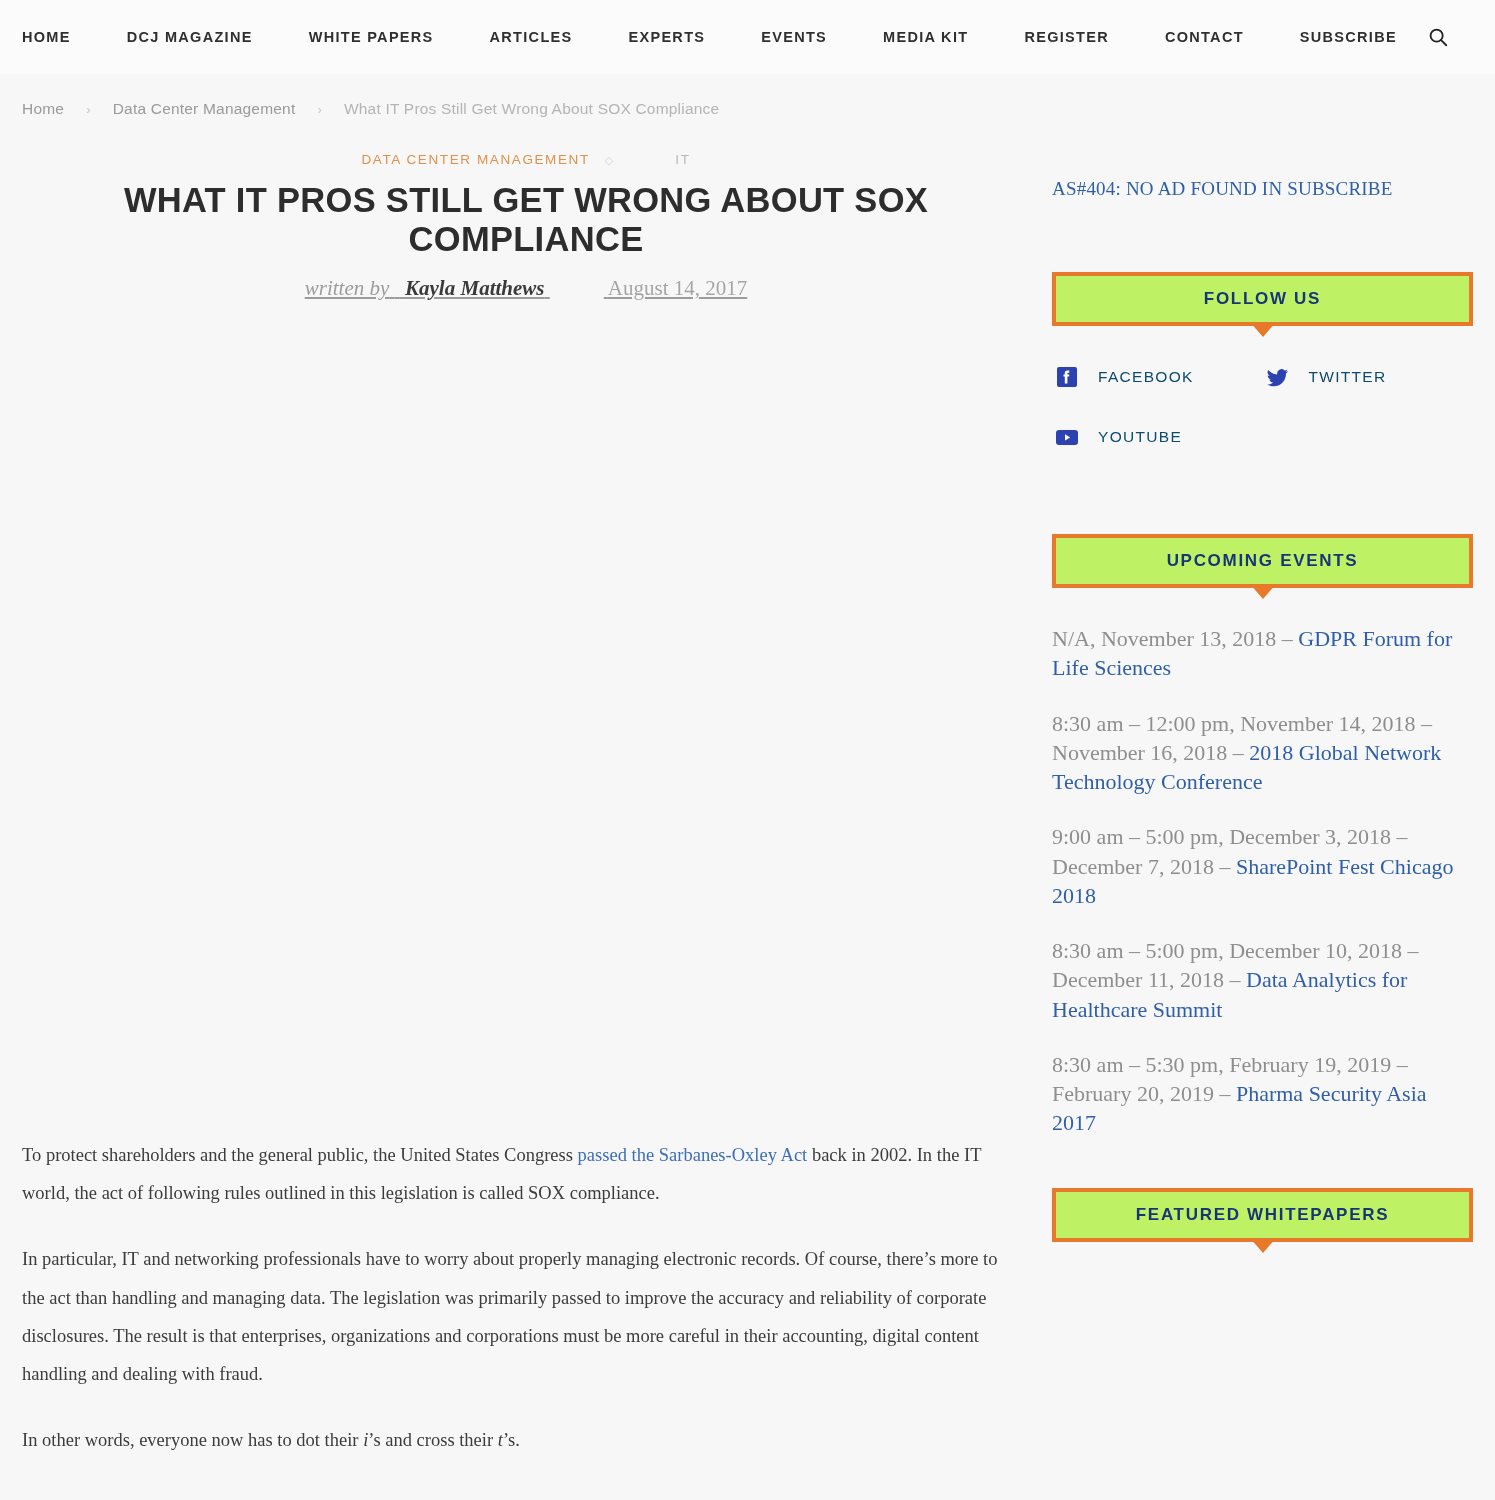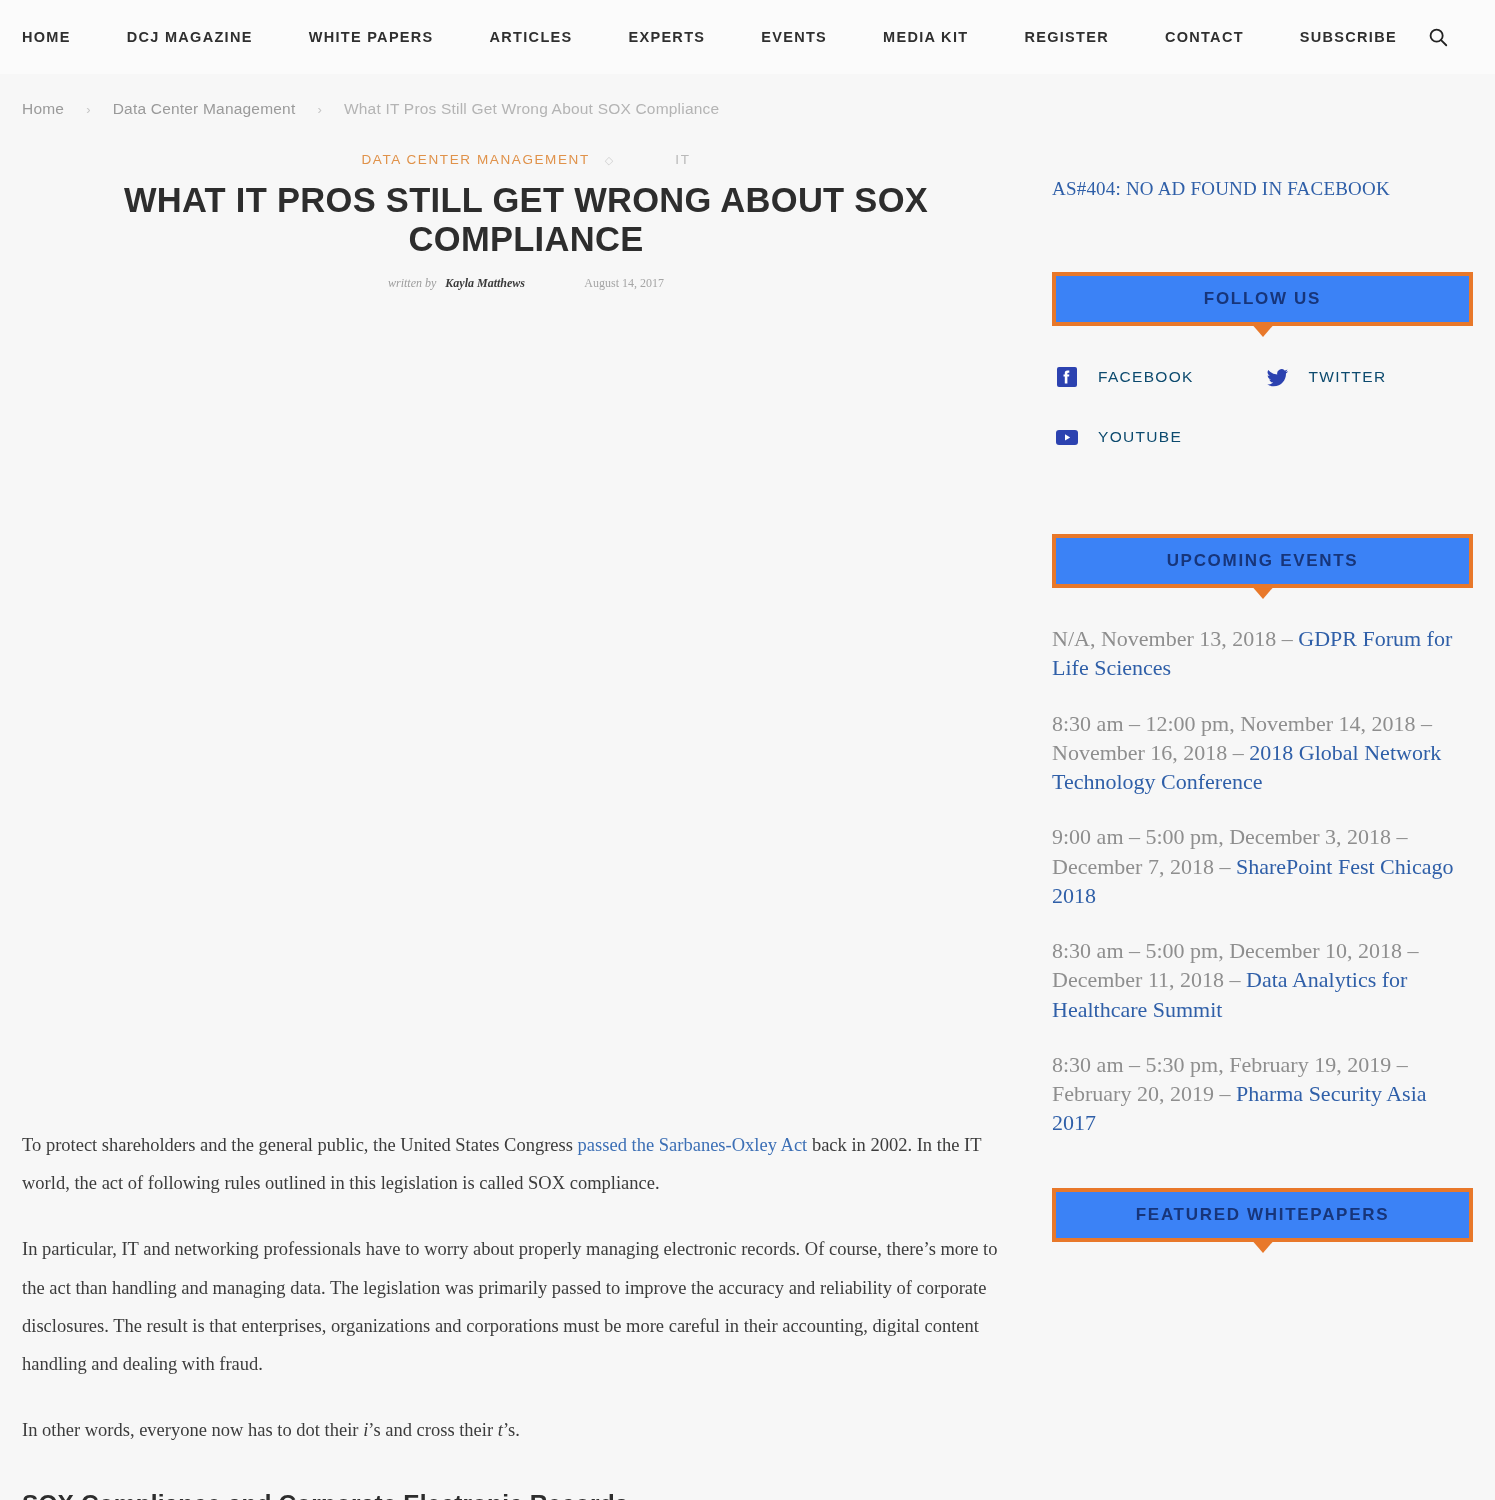--- a/index.html
+++ b/index.html
@@ -118,22 +118,23 @@
     font-weight: 700;
     letter-spacing: 0.3px;
     color: #2d2d2d;
     margin: 0 0 18px 0;
     line-height: 1.12;
     text-transform: uppercase;
   }
   .byline {
     text-align: center;
     font-family: "Liberation Serif", serif;
-    font-size: 12px;
+    font-size: 21px;
     color: #9c9c9c;
+    text-decoration: underline;
   }
   .byline .written { font-style: italic; }
   .byline .author {
     font-style: italic;
     font-weight: 700;
     color: #3a3a3a;
     cursor: pointer;
   }
   .byline .date-sep { display: inline-block; width: 54px; }
   .byline .date { color: #a5a5a5; }
@@ -164,21 +165,21 @@
   .ad-slot {
     font-family: "Liberation Serif", serif;
     font-size: 19px;
     color: #2f5fa8;
     margin-bottom: 72px;
     letter-spacing: 0.2px;
   }
   .widget { margin-bottom: 26px; }
   .widget-head {
     border: 4px solid #e8782a;
-    background: #3b82f6;
+    background: #bef264;
     text-align: center;
     padding: 13px 6px;
     position: relative;
   }
   .widget-head .wt {
     font-size: 17px;
     font-weight: 700;
     letter-spacing: 1.7px;
     color: #17357a;
     text-transform: uppercase;
@@ -312,21 +313,21 @@
       <p>In particular, IT and networking professionals have to worry about properly managing electronic records. Of course, there’s more to the act than handling and managing data. The legislation was primarily passed to improve the accuracy and reliability of corporate disclosures. The result is that enterprises, organizations and corporations must be more careful in their accounting, digital content handling and dealing with fraud.</p>
       <p>
         <span>In other words, everyone now has to dot their </span><em>i</em><span>’s and cross their </span><em>t</em><span>’s.</span>
       </p>
       <h2 class="h2-section">SOX Compliance and Corporate Electronic Records</h2>
     </div>
   </div>
 
   <div class="side-col">
 
-    <div class="ad-slot">AS#404: NO AD FOUND IN FACEBOOK</div>
+    <div class="ad-slot">AS#404: NO AD FOUND IN SUBSCRIBE</div>
 
     <div class="widget">
       <div class="widget-head">
         <span class="wt">FOLLOW US</span>
       </div>
       <div class="widget-body">
         <div class="social-grid">
           <div class="social-item">
             <span class="social-ic">
               <svg width="26" height="26" viewBox="0 0 26 26">

